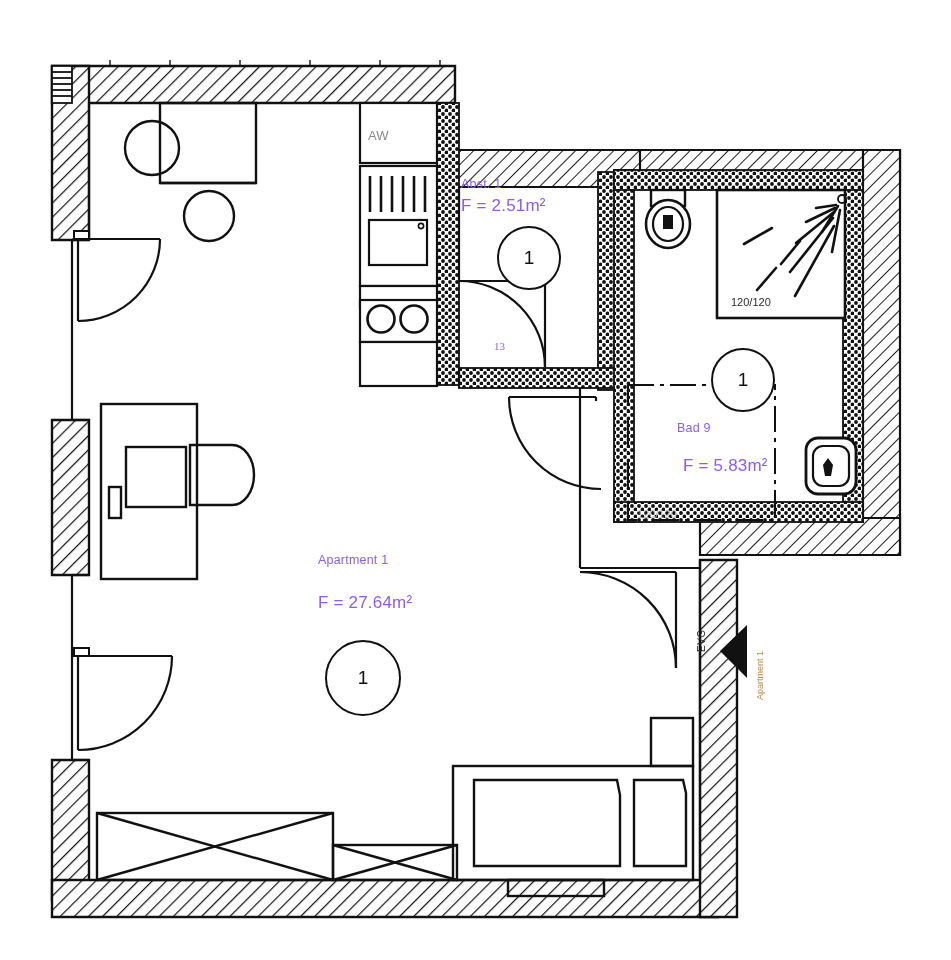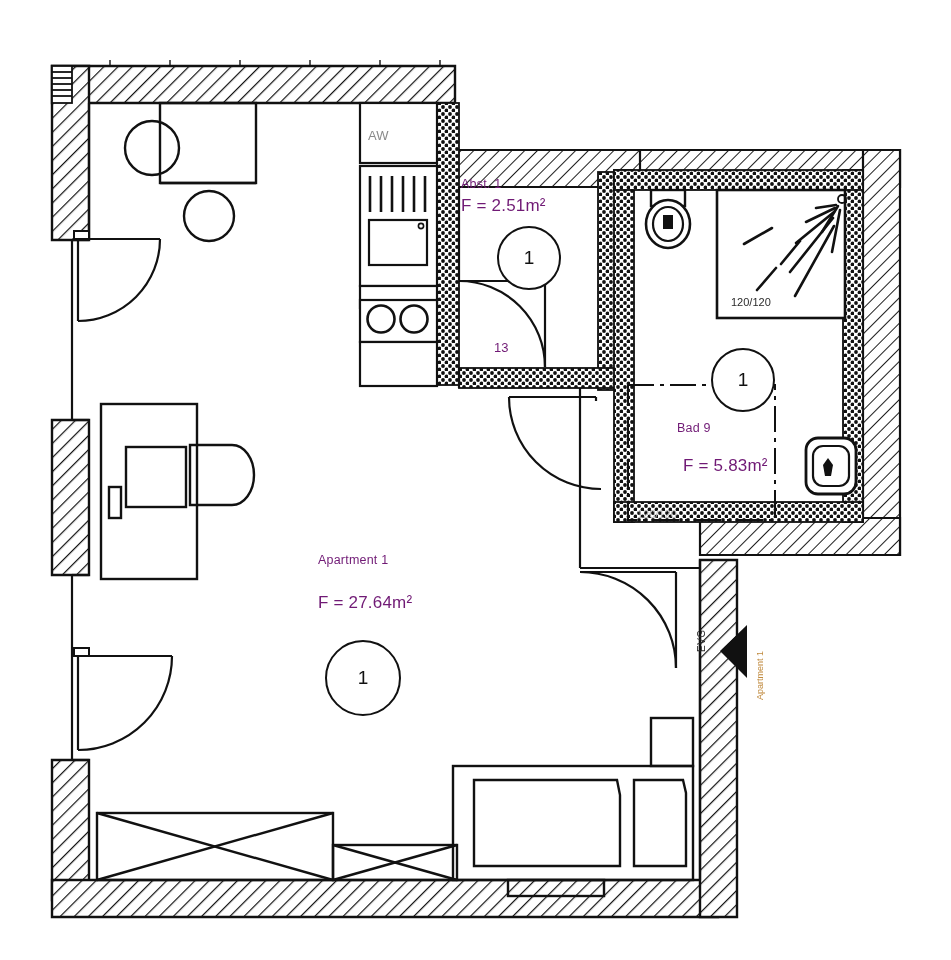--- a/index.html
+++ b/index.html
@@ -21,35 +21,36 @@
   }
   #floorplan-svg {
     position: absolute;
     top: 0;
     left: 0;
     width: 951px;
     height: 960px;
   }
   .lbl {
     position: absolute;
-    color: #701a75;
+    color: #8b5cf6;
     font-family: "Liberation Sans", sans-serif;
     white-space: nowrap;
     pointer-events: none;
   }
   .lbl-room {
     font-size: 12.5px;
     letter-spacing: 0.2px;
   }
   .lbl-area {
     font-size: 17px;
     letter-spacing: 0.2px;
   }
   .lbl-small {
-    font-size: 13px;
+    font-size: 11px;
+    font-family: Liberation Serif, serif;
   }
   .lbl-dim {
     font-size: 11px;
     color: #2b2b2b;
   }
   .lbl-dim-faint {
     font-size: 11px;
     color: #b9b9b9;
   }
   .lbl-tiny {

